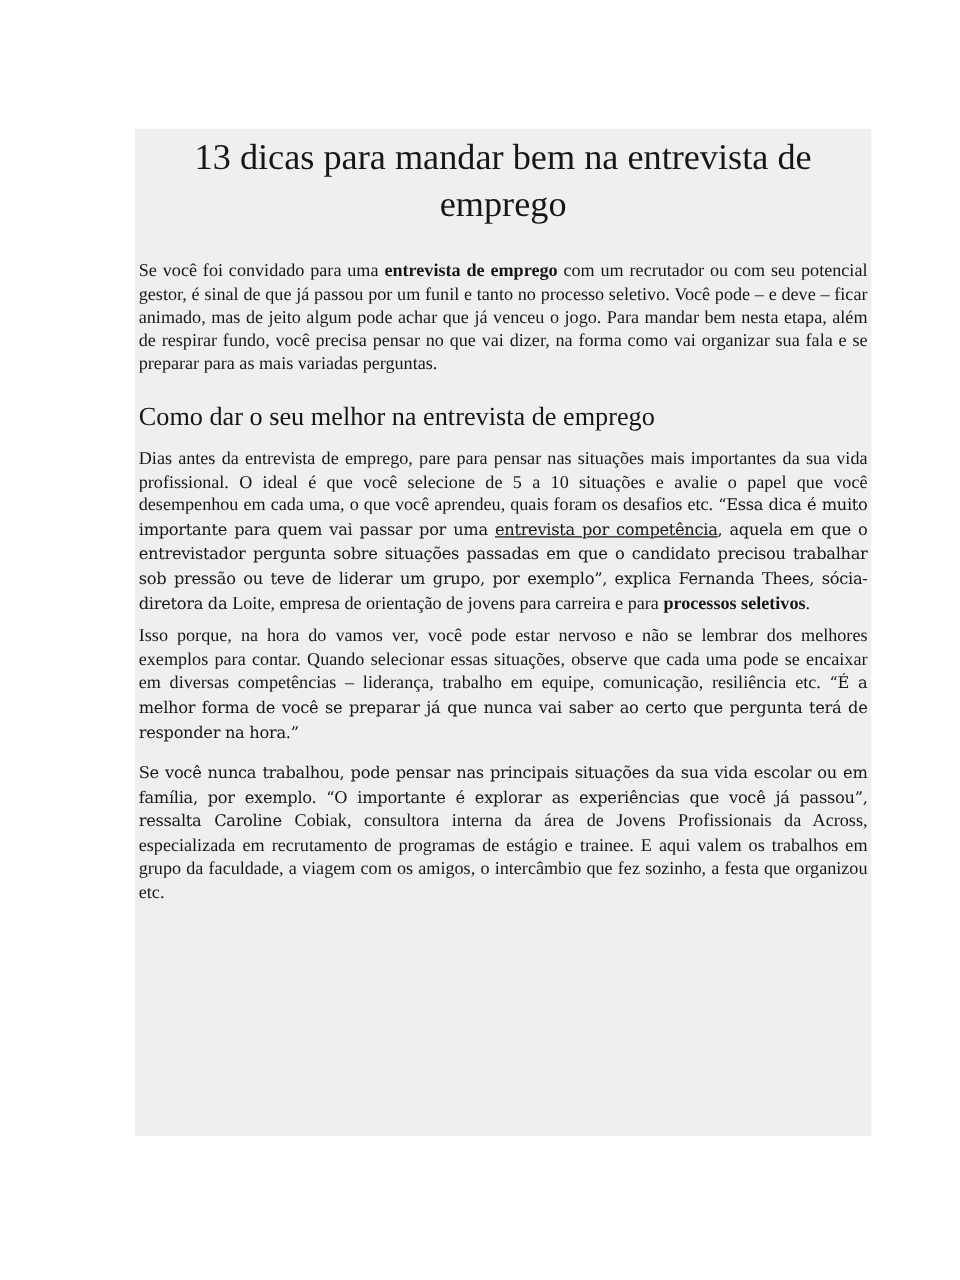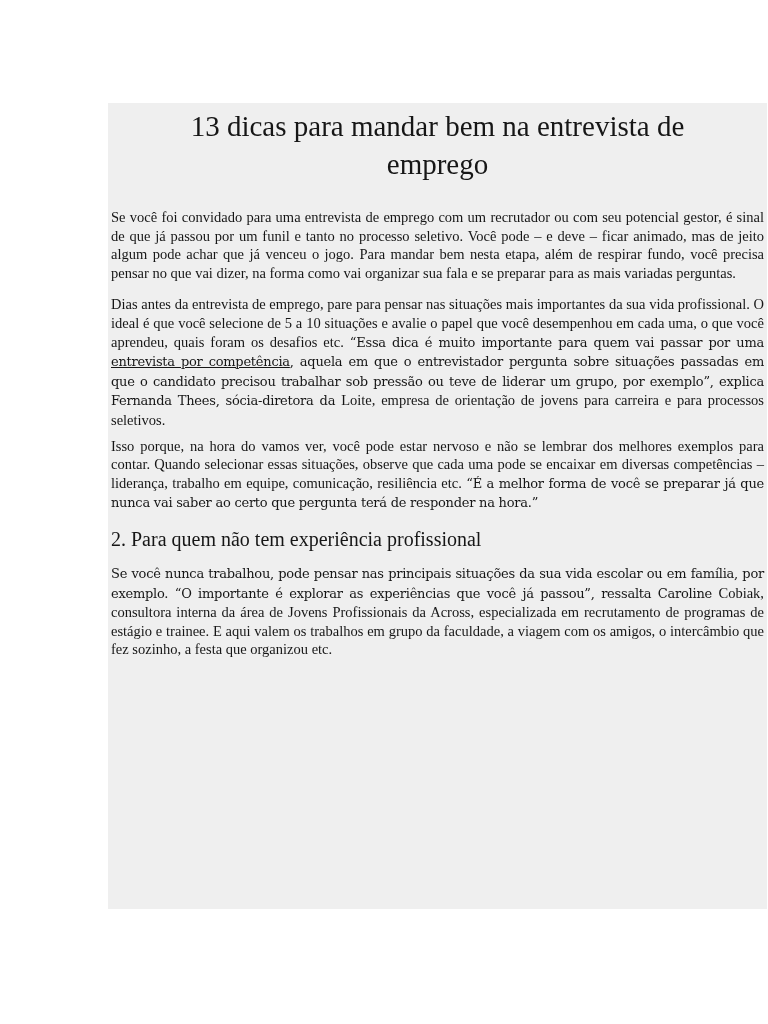--- a/index.html
+++ b/index.html
@@ -7,21 +7,21 @@
     width:768px; height:1024px;
     background:#ffffff;
     position:relative;
     font-family:"Liberation Serif", serif;
     color:#161616;
     overflow:hidden;
   }
   .content {
     position:absolute;
     left:108px; top:103px;
-    width:659px;
+    width:589px;
     min-height:806px;
     background:#efefef;
     box-sizing:border-box;
     padding:4px 3px 6px 3px;
   }
   h1.title {
     font-size:29px;
     line-height:38px;
     font-weight:400;
     text-align:center;
@@ -50,44 +50,44 @@
     font-weight:400;
     margin:20px 0 0 0;
   }
   h3.sub-heading {
     font-size:20px;
     line-height:23px;
     font-weight:400;
     margin:17px 0 0 0;
   }
   h3.gap-top { margin-top:15px; }
-  .bold { font-weight:400; }
+  .bold { font-weight:700; }
   .underline { text-decoration:underline;margin-top:33px; }
   .alt-font {
     font-family:"DejaVu Serif", serif;
     font-size:13px;
     letter-spacing:-0.25px;
   }
 </style>
 </head>
 <body style="background: rgb(255, 255, 255); color: rgb(22, 22, 22);">
 
 <div class="page">
   <div class="content" style="background: rgb(239, 239, 239);">
 
     <h1 class="title">13 dicas para mandar bem na entrevista de emprego</h1>
 
 
     <p class="body intro"><span>Se você foi convidado para uma </span><span class="bold">entrevista de emprego</span><span> com um recrutador ou com seu potencial gestor, é sinal de que já passou por um funil e tanto no processo seletivo. Você pode – e deve – ficar animado, mas de jeito algum pode achar que já venceu o jogo. Para mandar bem nesta etapa, além de respirar fundo, você precisa pensar no que vai dizer, na forma como vai organizar sua fala e se preparar para as mais variadas perguntas.</span></p>
 
+    <h2 class="main-heading">Como dar o seu melhor na entrevista de emprego</h2>
 
 
     <p class="body after-h"><span>Dias antes da entrevista de emprego, pare para pensar nas situações mais importantes da sua vida profissional. O ideal é que você selecione de 5 a 10 situações e avalie o papel que você desempenhou em cada uma, o que você aprendeu, quais foram os desafios etc. </span><span class="alt-font">“Essa dica é muito importante para quem vai passar por uma </span><span class="underline alt-font">entrevista por competência</span><span class="alt-font">, aquela em que o entrevistador pergunta sobre situações passadas em que o candidato precisou trabalhar sob pressão ou teve de liderar um grupo, por exemplo”, explica Fernanda Thees, sócia-diretora da </span><span>Loite, empresa de orientação de jovens para carreira e para </span><span class="bold">processos seletivos</span><span>.</span></p>
 
     <p class="body spaced"><span>Isso porque, na hora do vamos ver, você pode estar nervoso e não se lembrar dos melhores exemplos para contar. Quando selecionar essas situações, observe que cada uma pode se encaixar em diversas competências – liderança, trabalho em equipe, comunicação, resiliência etc. </span><span class="alt-font">“É a melhor forma de você se preparar já que nunca vai saber ao certo que pergunta terá de responder na hora.”</span></p>
 
-    <h3 class="sub-heading gap-top">2. Para quem não tem experiência profissional</h3>
 
     <p class="body after-h"><span class="alt-font">Se você nunca trabalhou, pode pensar nas principais situações da sua vida escolar ou em família, por exemplo. “O importante é explorar as experiências que você já passou”, ressalta Caroline </span><span>Cobiak, consultora interna da área de Jovens Profissionais da Across, especializada em recrutamento de programas de estágio e trainee. E aqui valem os trabalhos em grupo da faculdade, a viagem com os amigos, o intercâmbio que fez sozinho, a festa que organizou etc.</span></p>
 
 
   </div>
 </div>
 
 </body></html>

